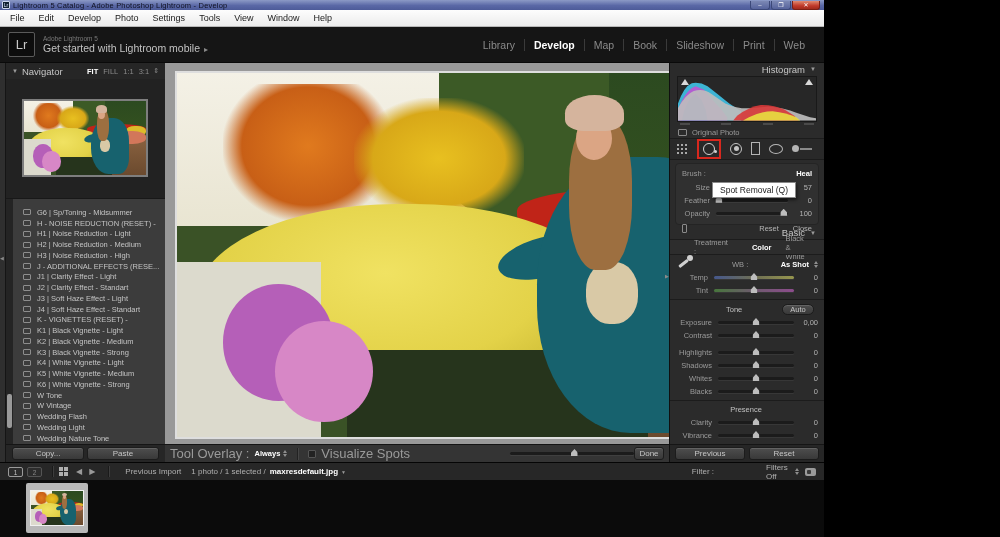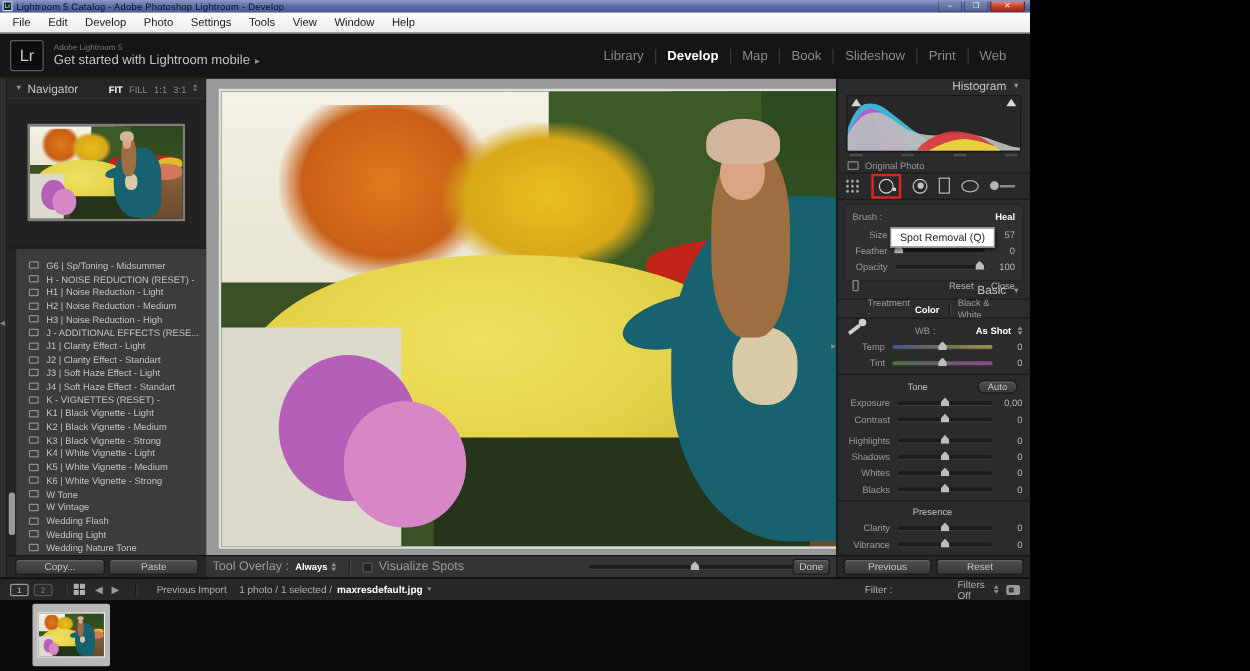--- a/index.html
+++ b/index.html
@@ -37,21 +37,21 @@
   .promo-arrow { color:#8a8a8a; font-size:8px; margin-left:4px; }
   .modules { margin-left:auto; display:flex; align-items:center; margin-right:10px; }
   .module { font-size:10.5px; color:#8a8a8a; padding:0 9px; border-right:1px solid #3a3a3a; }
   .module:last-child { border-right:none; }
   .module.active { color:#ffffff; font-weight:bold; }
 
   
   .main { position:absolute; top:62px; left:0; right:0; height:400px; display:flex; }
 
   
-  .left-panel { width:165px; display:flex; background:#4d7c0f; border-top:1px solid #0a0a0a; }
+  .left-panel { width:165px; display:flex; background:#c4b5fd; border-top:1px solid #0a0a0a; }
   .lp-edge { width:6px; background:#2f2f2f; border-right:1px solid #151515; position:relative; }
   .lp-collapse { position:absolute; top:192px; left:0; font-size:5px; color:#8a8a8a; }
   .lp-body { flex:1; display:flex; flex-direction:column; overflow:hidden; }
   .nav-header { height:16px; display:flex; align-items:center; padding:0 6px; background:#262626; }
   .nav-tri { font-size:6px; color:#9a9a9a; margin-right:4px; }
   .nav-title { font-size:9.5px; color:#c6c6c6; margin-right:auto; }
   .zoom-opt { font-size:7.5px; color:#8a8a8a; margin-left:5px; }
   .zoom-opt.active { color:#ffffff; font-weight:bold; }
   .ratio-toggle { font-size:7px; color:#8a8a8a; margin-left:4px; }
   .nav-body { height:120px; background:#222222; border-bottom:1px solid #181818; position:relative; }
@@ -72,21 +72,21 @@
     text-align:center; }
   .lp-actions .btn { width:72px; height:13px; line-height:12px; }
 
   
   .center { flex:1; display:flex; flex-direction:column; border-top:1px solid #0a0a0a; }
   .canvas { flex:1; background:#999999; position:relative; }
   .photo { position:absolute; left:10px; top:8px; width:658px; height:368px;
     border:2px solid #dedede; }
   .toolbar { height:18px; background:#343434; border-top:1px solid #141414;
     display:flex; align-items:center; padding:0 5px; }
-  .tb-label { font-size:10px; color:#9a9a9a; }
+  .tb-label { font-size:13px; color:#9a9a9a; }
   .tb-value { font-size:7.5px; color:#ffffff; font-weight:bold; margin-left:5px; }
   .dd-arrows { display:inline-flex; flex-direction:column; margin-left:3px; gap:1px; }
   .dd-arrows i { width:0; height:0; border-left:2.5px solid transparent; border-right:2.5px solid transparent; }
   .dd-arrows i.up { border-bottom:3px solid #8e8e8e; }
   .dd-arrows i.dn { border-top:3px solid #8e8e8e; }
   .tb-sep { width:1px; height:12px; background:#222; margin:0 10px; box-shadow:1px 0 0 #454545; }
   .checkbox { width:8px; height:8px; background:#222; border:1px solid #555; border-radius:1px; margin-right:5px; }
   .tb-slider { width:52px; height:3px; background:#1c1c1c; border-radius:2px; margin-left:100px; position:relative; }
   .tb-slider .sthumb { left:52%; }
   .done-btn { margin-left:auto; width:30px; height:13px; line-height:12px; font-size:8px; }
@@ -138,21 +138,21 @@
     clip-path:polygon(50% 0,100% 55%,100% 100%,0 100%,0 55%); transform:translateX(-50%); }
   .sval { width:24px; font-size:7.5px; color:#b4b4b4; text-align:right; flex:none; }
   .to-bottom { height:15px; display:flex; align-items:center; margin-top:1px; }
   .to-toggle { width:5px; height:9px; border:1px solid #8a8a8a; border-radius:1px; }
   .to-bottom .link { font-size:7.5px; color:#b4b4b4; }
   .to-reset { margin-left:auto; margin-right:14px; }
   .basic-header { margin-top:2px; }
   .treat-row { height:15px; display:flex; align-items:center; padding:0 24px; background:#2d2d2d;
     border-top:1px solid #1c1c1c; }
   .treat-label { font-size:7.5px; color:#9a9a9a; }
-  .treat-color { font-size:7.5px; color:#ffffff; font-weight:bold; margin-left:4px; }
+  .treat-color { font-size:7.5px; color:#ffffff; font-weight:bold; margin-left:24px; }
   .treat-sep { width:1px; height:9px; background:#1a1a1a; margin:0 7px; box-shadow:1px 0 0 #404040; }
   .treat-bw { font-size:7.5px; color:#9a9a9a; }
   .group { border-top:1px solid #1c1c1c; padding:2px 6px 2px 4px; }
   .wb-top { height:14px; display:flex; align-items:center; }
   .eyedropper { width:18px; height:20px; position:relative; flex:none; margin-left:2px; }
   .wb-label { font-size:7.5px; color:#9a9a9a; margin-left:38px; }
   .wb-value { font-size:7.5px; color:#ffffff; font-weight:bold; margin-left:auto; margin-right:2px; }
   .track-temp { background:linear-gradient(90deg,#46588c,#6e6e54,#96964e); }
   .track-tint { background:linear-gradient(90deg,#47763c,#6e5a6e,#8c4c8c); }
   .tone-head { height:14px; display:flex; align-items:center; }

